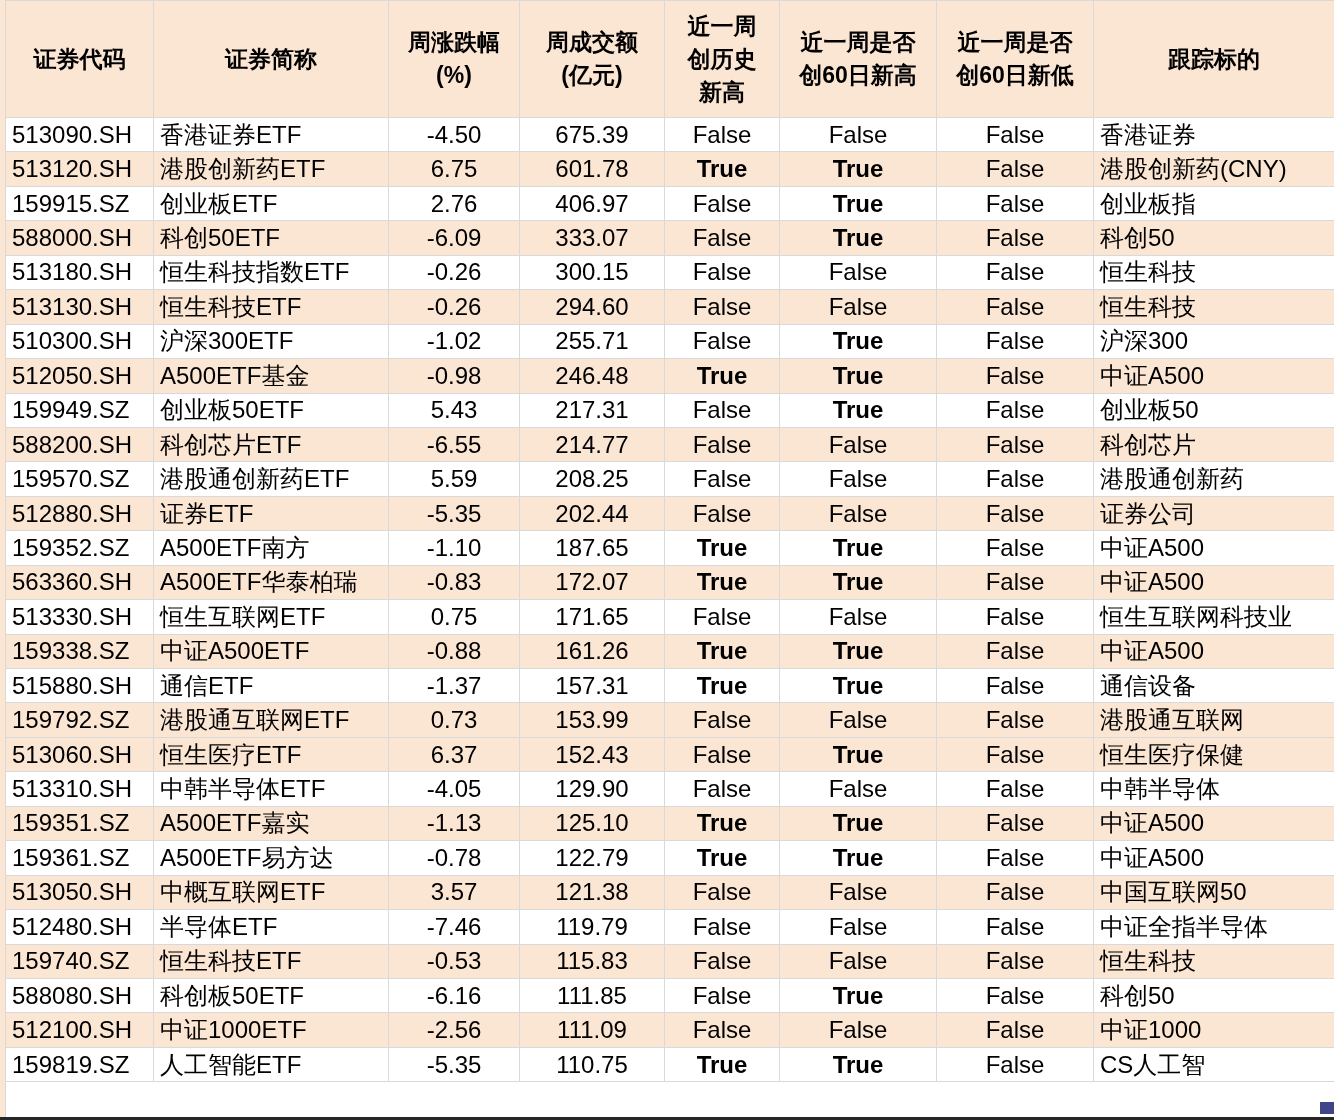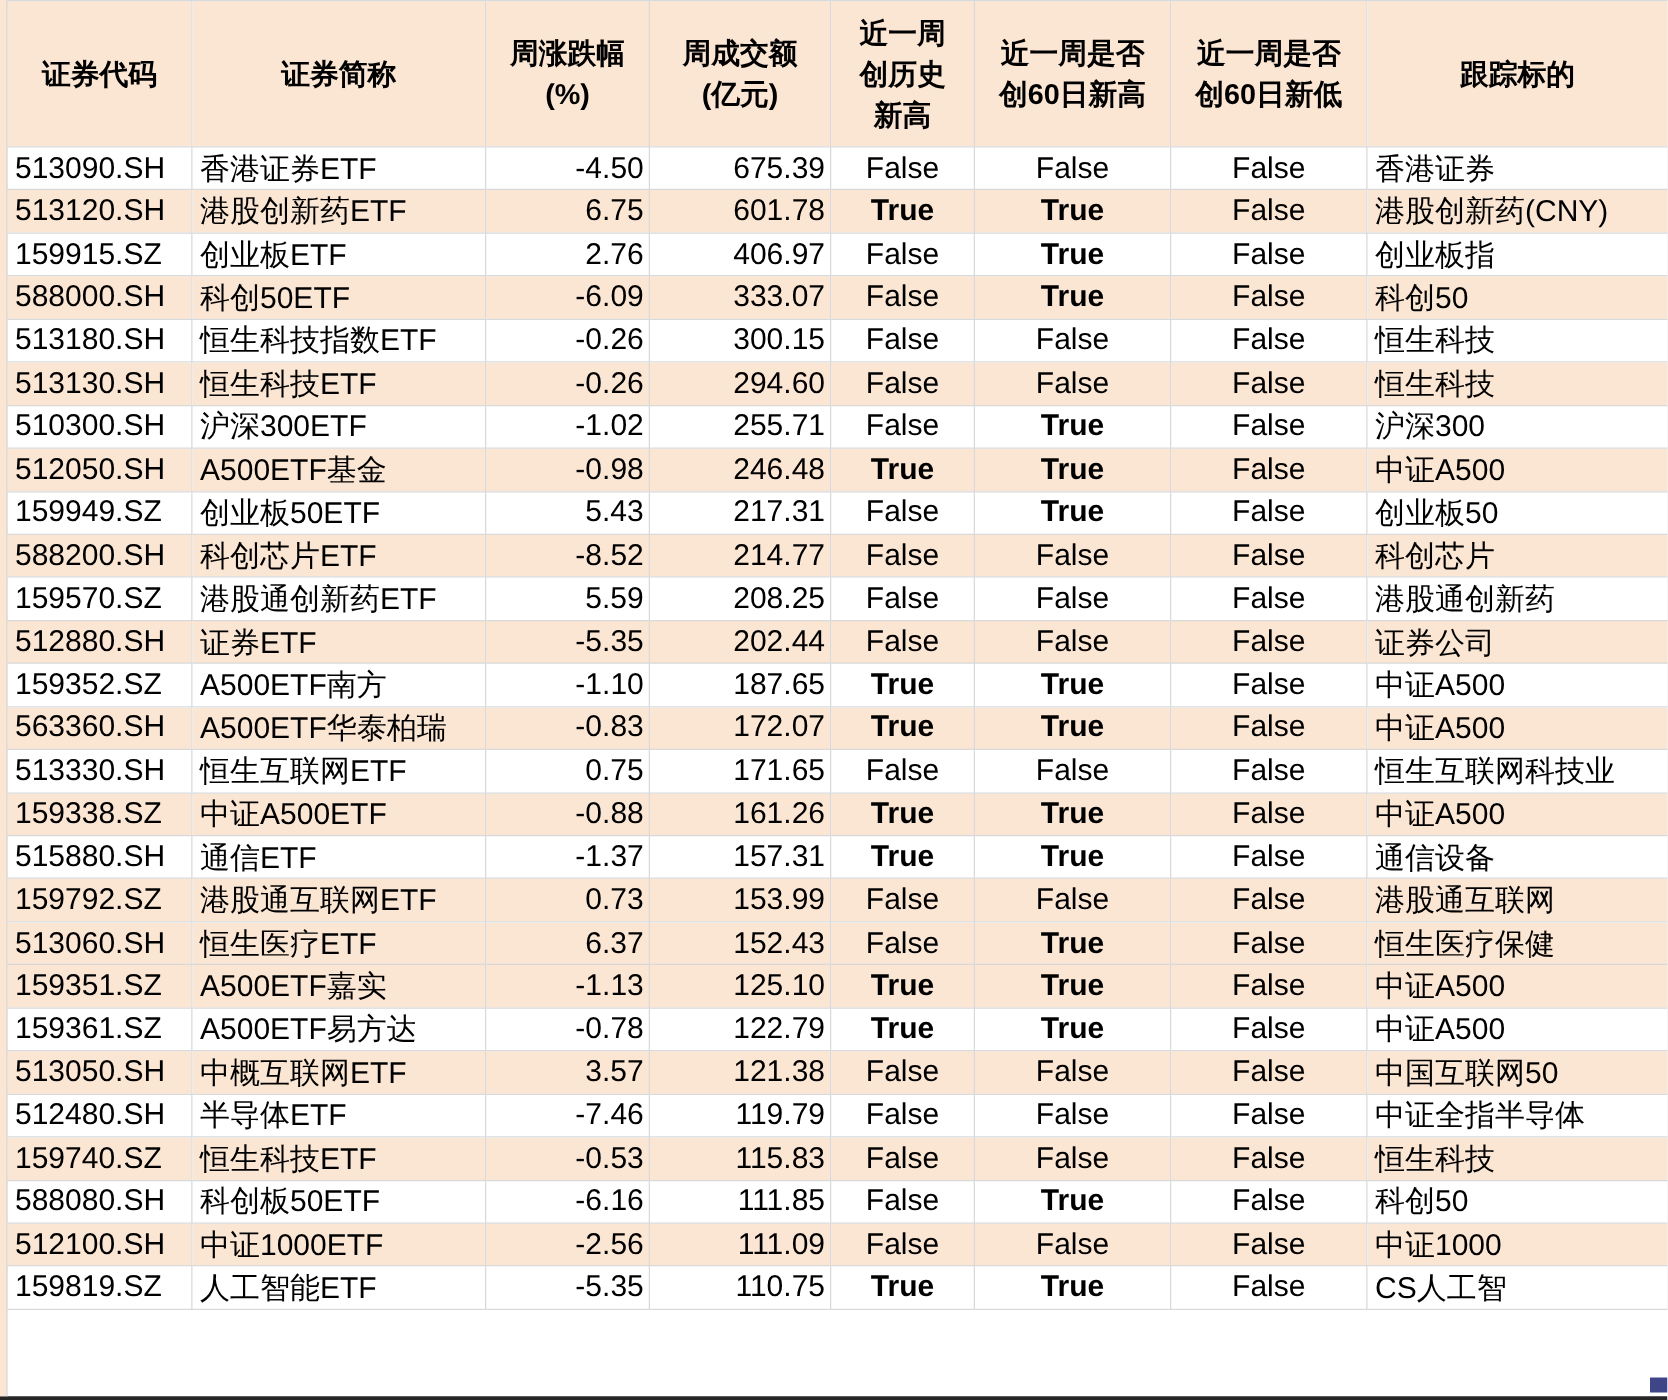--- a/index.html
+++ b/index.html
@@ -54,21 +54,21 @@
   }
   table.etf tbody td {
     height: 34.45px;
     font-size: 24px;
     color: var(--true_text, #000000);
     vertical-align: middle;
     background: #ffffff;
   }
   table.etf tbody tr.striped td { background: var(--stripe_bg, #fbe5d3); }
   td.align-left  { text-align: left;  padding: 0 6px; }
-  td.align-right { text-align: right; padding: 0 4px; }
+  td.align-right { text-align: center; padding: 0 4px; }
   td.align-center{ text-align: center; padding: 0; }
   td.bool-true  { font-weight: bold; color: var(--true_text, #000000); margin-left: 26px; }
   td.bool-false { font-weight: normal; color: var(--false_text, #9a9a9a); }
   col.c-code   { width: 148px; }
   col.c-name   { width: 235px; }
   col.c-chg    { width: 131px; }
   col.c-turn   { width: 145px; }
   col.c-ath    { width: 115px; }
   col.c-high60 { width: 157px; }
   col.c-low60  { width: 157px; }
@@ -205,21 +205,21 @@
           <td class="align-right">5.43</td>
           <td class="align-right">217.31</td>
           <td class="align-center bool-false">False</td>
           <td class="align-center bool-true">True</td>
           <td class="align-center bool-false">False</td>
           <td class="align-left">创业板50</td>
         </tr>
         <tr class="striped">
           <td class="align-left">588200.SH</td>
           <td class="align-left">科创芯片ETF</td>
-          <td class="align-right">-8.52</td>
+          <td class="align-right">-6.55</td>
           <td class="align-right">214.77</td>
           <td class="align-center bool-false">False</td>
           <td class="align-center bool-false">False</td>
           <td class="align-center bool-false">False</td>
           <td class="align-left">科创芯片</td>
         </tr>
         <tr>
           <td class="align-left">159570.SZ</td>
           <td class="align-left">港股通创新药ETF</td>
           <td class="align-right">5.59</td>
@@ -301,20 +301,30 @@
         </tr>
         <tr class="striped">
           <td class="align-left">513060.SH</td>
           <td class="align-left">恒生医疗ETF</td>
           <td class="align-right">6.37</td>
           <td class="align-right">152.43</td>
           <td class="align-center bool-false">False</td>
           <td class="align-center bool-true">True</td>
           <td class="align-center bool-false">False</td>
           <td class="align-left">恒生医疗保健</td>
+        </tr>
+        <tr>
+          <td class="align-left">513310.SH</td>
+          <td class="align-left">中韩半导体ETF</td>
+          <td class="align-right">-4.05</td>
+          <td class="align-right">129.90</td>
+          <td class="align-center bool-false">False</td>
+          <td class="align-center bool-false">False</td>
+          <td class="align-center bool-false">False</td>
+          <td class="align-left">中韩半导体</td>
         </tr>
         <tr class="striped">
           <td class="align-left">159351.SZ</td>
           <td class="align-left">A500ETF嘉实</td>
           <td class="align-right">-1.13</td>
           <td class="align-right">125.10</td>
           <td class="align-center bool-true">True</td>
           <td class="align-center bool-true">True</td>
           <td class="align-center bool-false">False</td>
           <td class="align-left">中证A500</td>

